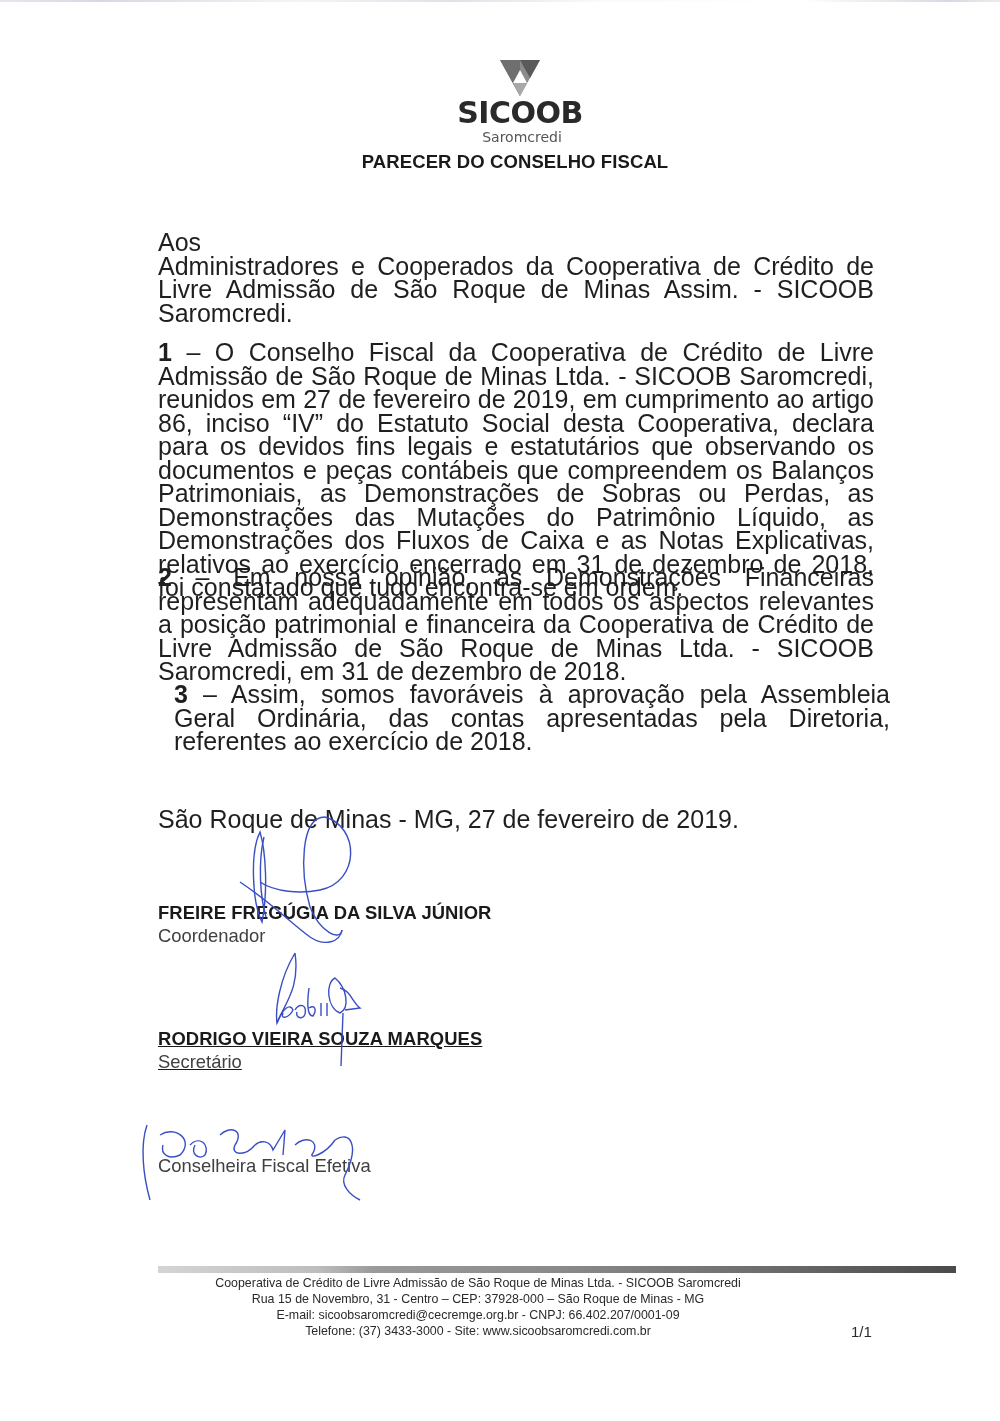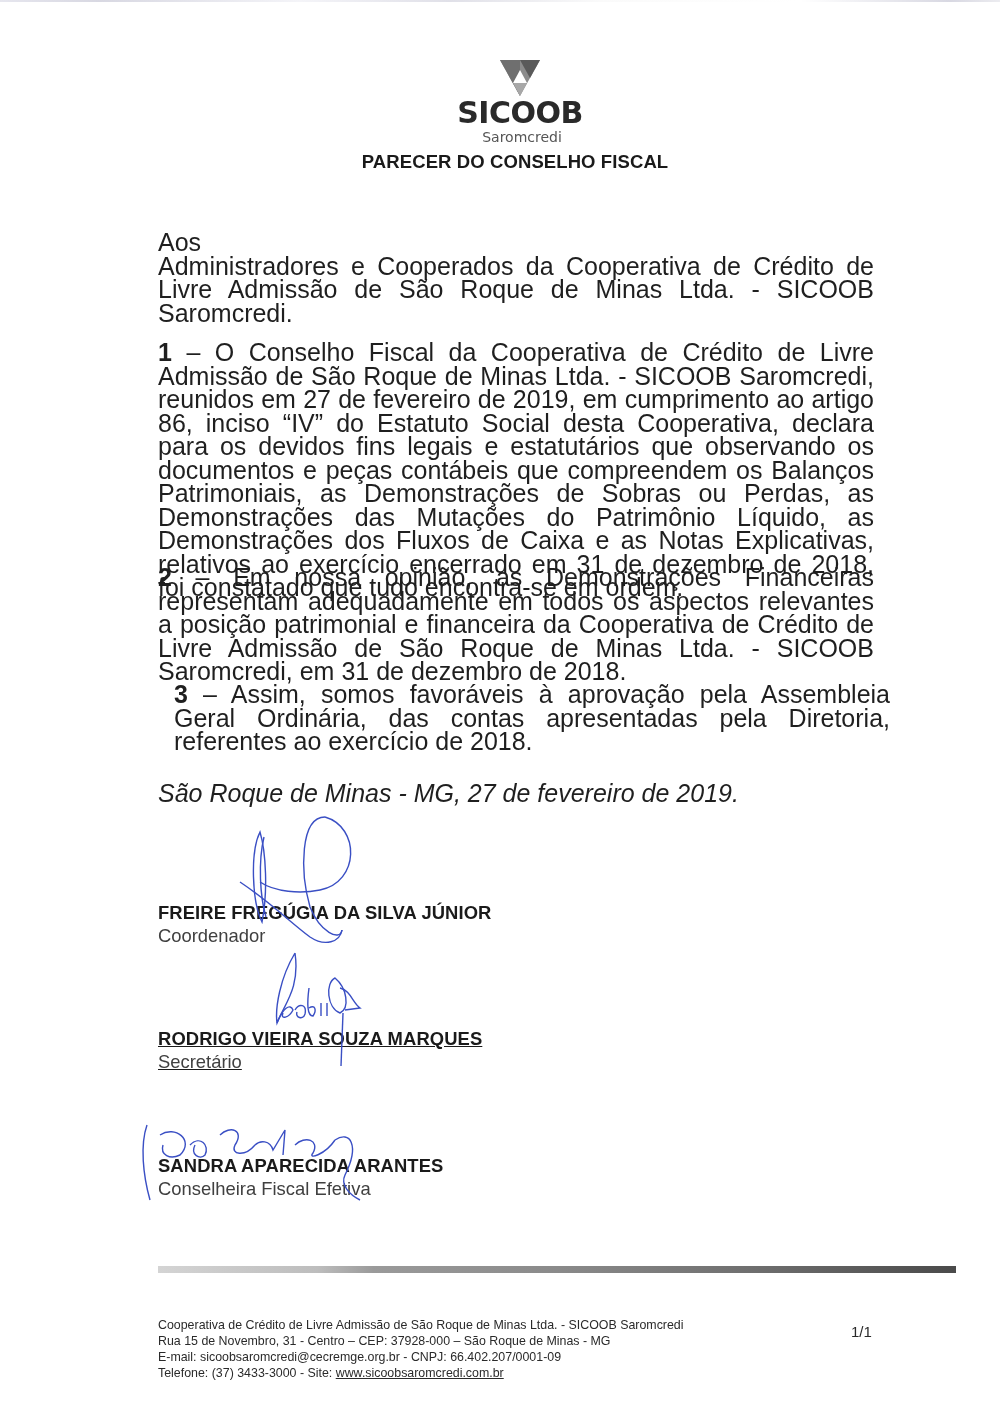--- a/index.html
+++ b/index.html
@@ -73,21 +73,21 @@
       color: #1f1f1f;
     }
     .justify {
       text-align: justify;
       text-align-last: left;
     }
     .salutation { top: 231px; }
     .para1 { top: 341px; }
     .para2 { top: 566px; }
     .para3 { top: 683px; margin-left: 16px; }
-    .place-date { top: 782px; font-style: italic; }
+    .place-date { top: 808px; }
     .num { font-weight: bold; }
 
     .sig-block {
       position: absolute;
       left: 158px;
       font-size: 18.4px;
       line-height: 23px;
     }
     .sig-name { font-weight: bold; color: #1a1a1a; letter-spacing: 0.1px; }
     .sig-role { color: #404040; }
@@ -103,27 +103,28 @@
     .sig-img3 { left: 135px; top: 1115px; width: 240px; height: 100px; }
 
     .footer-bar {
       position: absolute;
       left: 158px; top: 1266px;
       width: 798px; height: 7px;
       background: linear-gradient(90deg, #d4d4d4 0%, #bdbdbd 20%, #9a9a9a 27%, #8a8a8a 50%, #6e6e6e 75%, #4a4a4a 100%);
     }
     .footer {
       position: absolute;
-      left: 158px; top: 1317px;
+      left: 158px; top: 1275px;
       width: 640px;
+      text-align: center;
       font-size: 12.4px;
       line-height: 16px;
       color: #2a2a2a;
     }
-    .footer a { color: #2a2a2a; text-decoration: underline; }
+    .footer a { color: #2a2a2a; }
     .page-num {
       position: absolute;
       left: 851px; top: 1323px;
       font-size: 15px;
       color: #2a2a2a;
     }
   </style>
 </head>
 <body>
 
@@ -138,21 +139,21 @@
     <polygon points="15,25 29,25 22,38" fill="#a8a8a8"></polygon>
   </svg>
   <div class="logo-word">SICOOB</div>
   <div class="logo-sub">Saromcredi</div>
 </div>
 
 <div class="doc-title">PARECER DO CONSELHO FISCAL</div>
 
 <div class="body-text salutation">
   <div>Aos</div>
-  <div class="justify">Administradores e Cooperados da Cooperativa de Crédito de Livre Admissão de São Roque de Minas Ltda. - SICOOB Saromcredi.</div>
+  <div class="justify">Administradores e Cooperados da Cooperativa de Crédito de Livre Admissão de São Roque de Minas Assim. - SICOOB Saromcredi.</div>
 </div>
 
 <div class="body-text justify para1">
   <span class="num">1</span><span> – O Conselho Fiscal da Cooperativa de Crédito de Livre Admissão de São Roque de Minas Ltda. - SICOOB Saromcredi, reunidos em 27 de fevereiro de 2019, em cumprimento ao artigo 86, inciso “IV” do Estatuto Social desta Cooperativa, declara para os devidos fins legais e estatutários que observando os documentos e peças contábeis que compreendem os Balanços Patrimoniais, as Demonstrações de Sobras ou Perdas, as Demonstrações das Mutações do Patrimônio Líquido, as Demonstrações dos Fluxos de Caixa e as Notas Explicativas, relativos ao exercício encerrado em 31 de dezembro de 2018, foi constatado que tudo encontra-se em ordem.</span>
 </div>
 <div class="body-text justify para2">
   <span class="num">2</span><span> – Em nossa opinião, as Demonstrações Financeiras representam adequadamente em todos os aspectos relevantes a posição patrimonial e financeira da Cooperativa de Crédito de Livre Admissão de São Roque de Minas Ltda. - SICOOB Saromcredi, em 31 de dezembro de 2018.</span>
 </div>
 <div class="body-text justify para3">
   <span class="num">3</span><span> – Assim, somos favoráveis à aprovação pela Assembleia Geral Ordinária, das contas apresentadas pela Diretoria, referentes ao exercício de 2018.</span>
@@ -162,21 +163,20 @@
 
 <div class="sig-block sig1">
   <div class="sig-name">FREIRE FREGÚGIA DA SILVA JÚNIOR</div>
   <div class="sig-role">Coordenador</div>
 </div>
 <div class="sig-block sig2">
   <div class="sig-name">RODRIGO VIEIRA SOUZA MARQUES</div>
   <div class="sig-role">Secretário</div>
 </div>
 <div class="sig-block sig3">
-  <div class="sig-name">SANDRA APARECIDA ARANTES</div>
   <div class="sig-role">Conselheira Fiscal Efetiva</div>
 </div>
 
 <svg class="signature sig-img1" viewBox="0 0 140 140" fill="none" stroke="#3a4fc4" stroke-width="1.4">
   <path d="M30,20 C20,40 22,90 32,110 C38,80 36,40 30,20 Z"></path>
   <path d="M34,25 C28,50 30,85 36,105"></path>
   <path d="M95,5 C70,5 70,60 80,95 C90,120 110,130 112,118"></path>
   <path d="M95,5 C130,15 130,70 90,78 C70,82 45,80 30,70"></path>
   <path d="M10,70 C40,90 60,110 80,125 C95,135 110,130 112,118"></path>
 </svg>

